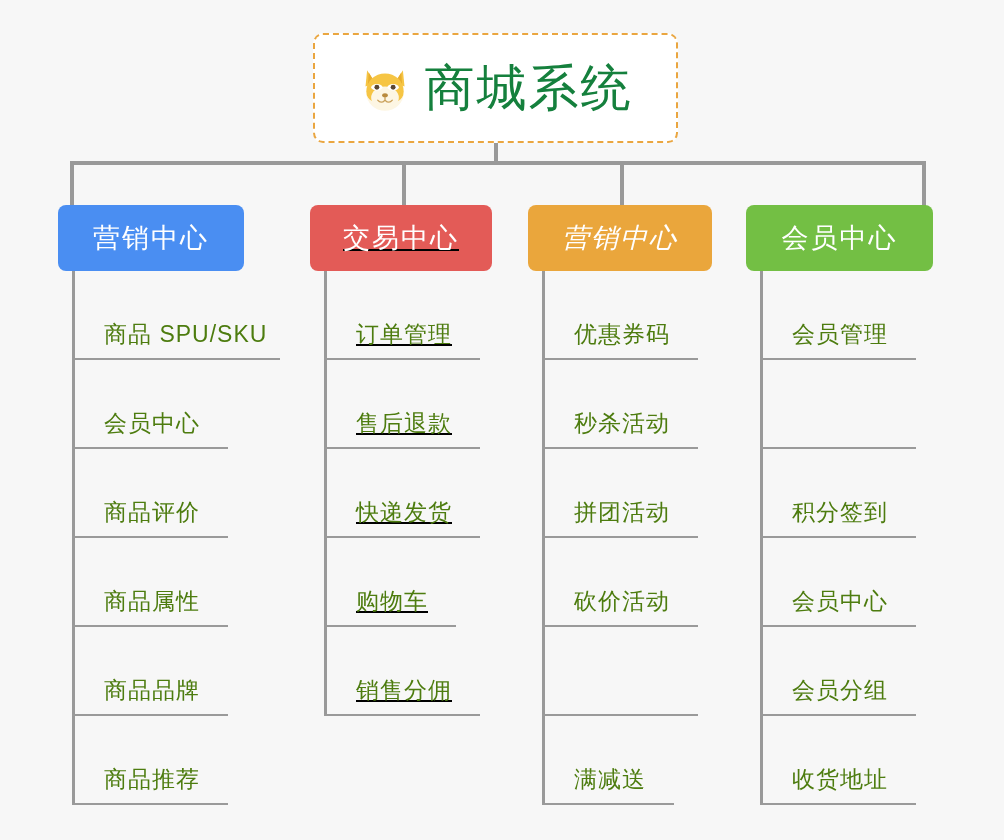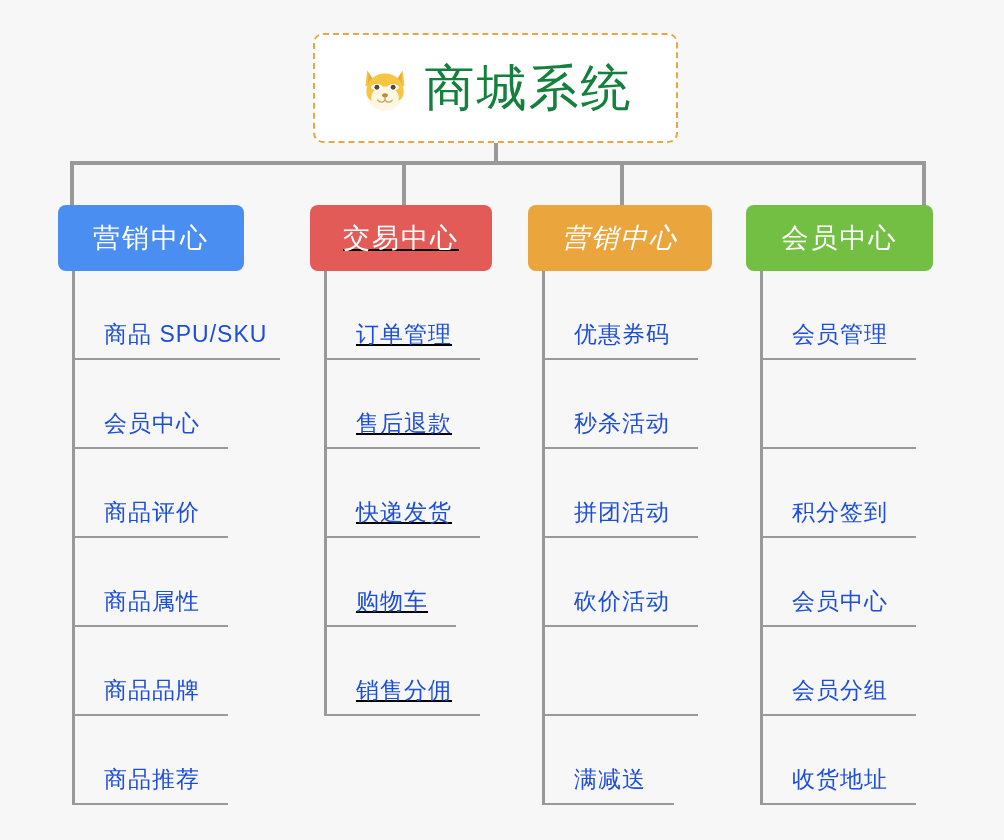--- a/index.html
+++ b/index.html
@@ -97,21 +97,21 @@
     position: relative;
     height: 89px;
     box-sizing: border-box;
     display: flex;
     align-items: flex-end;
     padding-left: 32px;
     padding-bottom: 4px;
   }
   .leaf-text {
     font-size: 23px;
-    color: #1d4ed8;
+    color: #4d7c0f;
     white-space: nowrap;
     padding-bottom: 6px;
     letter-spacing: 1px;
   }
   .leaf-rule {
     position: absolute;
     left: 0;
     bottom: 0;
     height: 2px;
     background: #9a9a9a;

